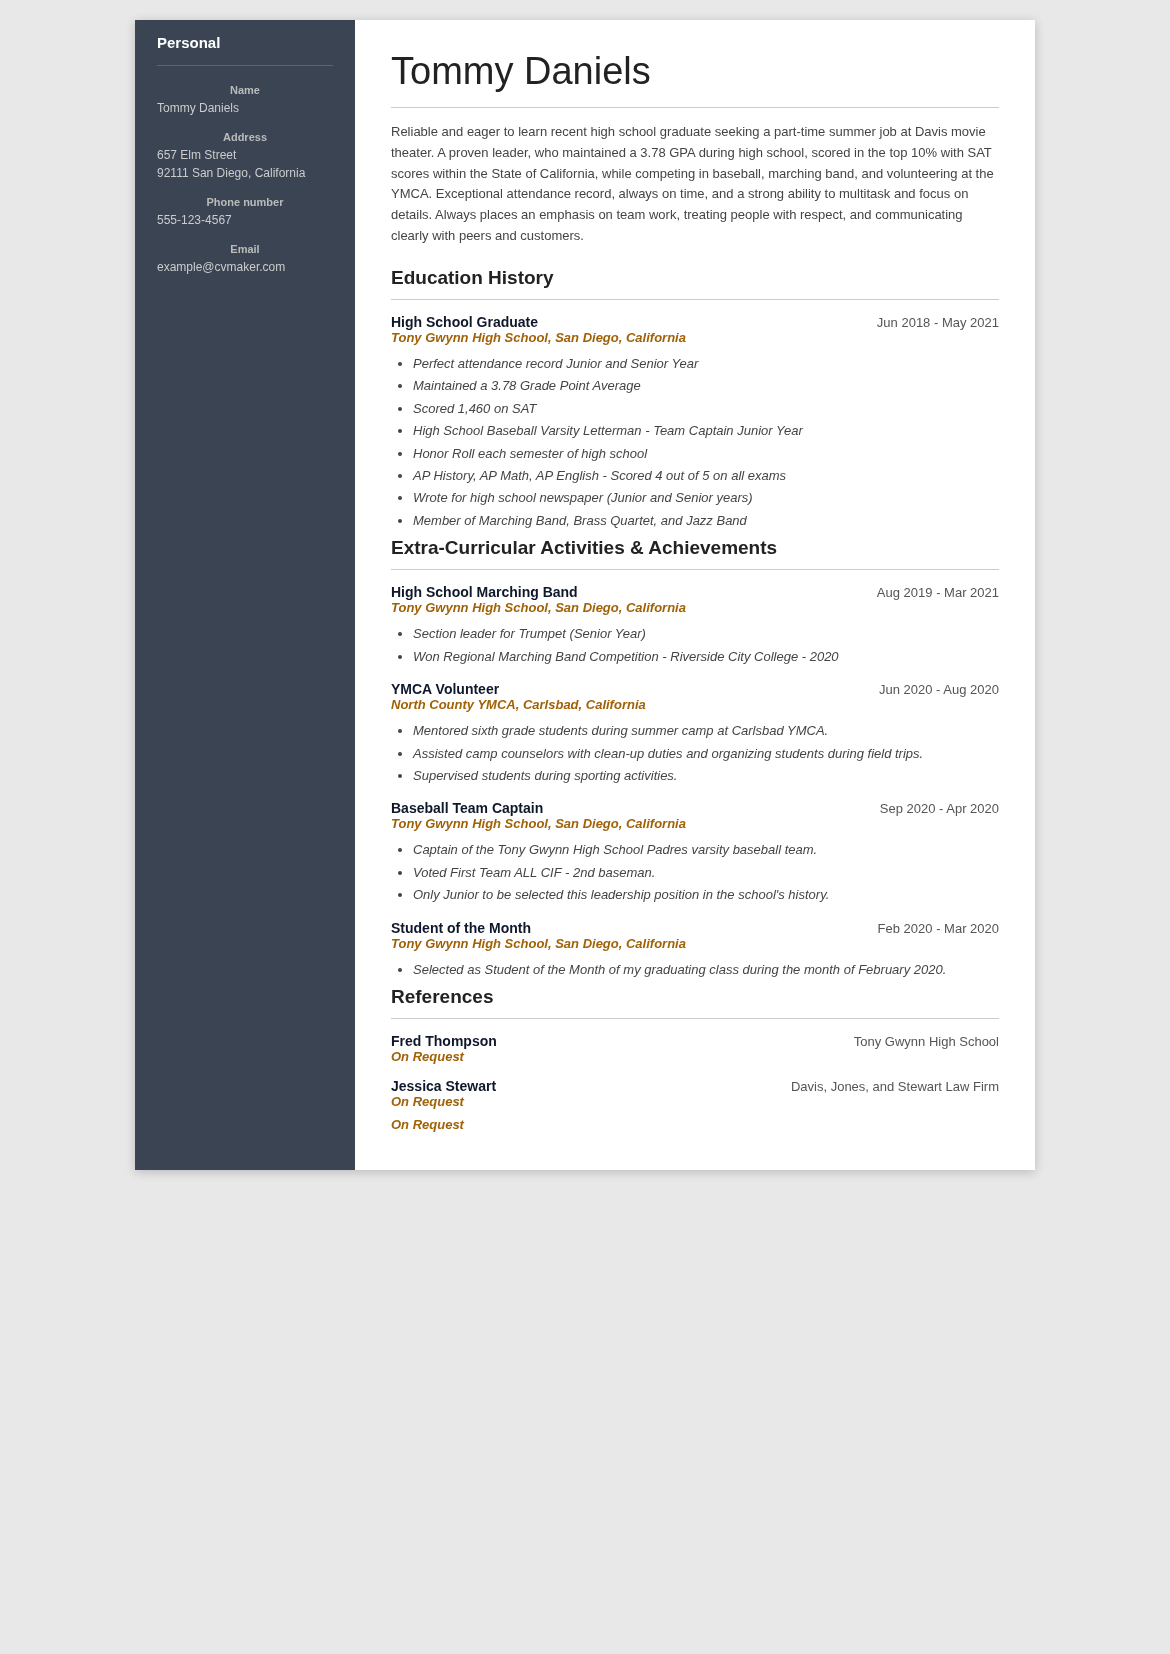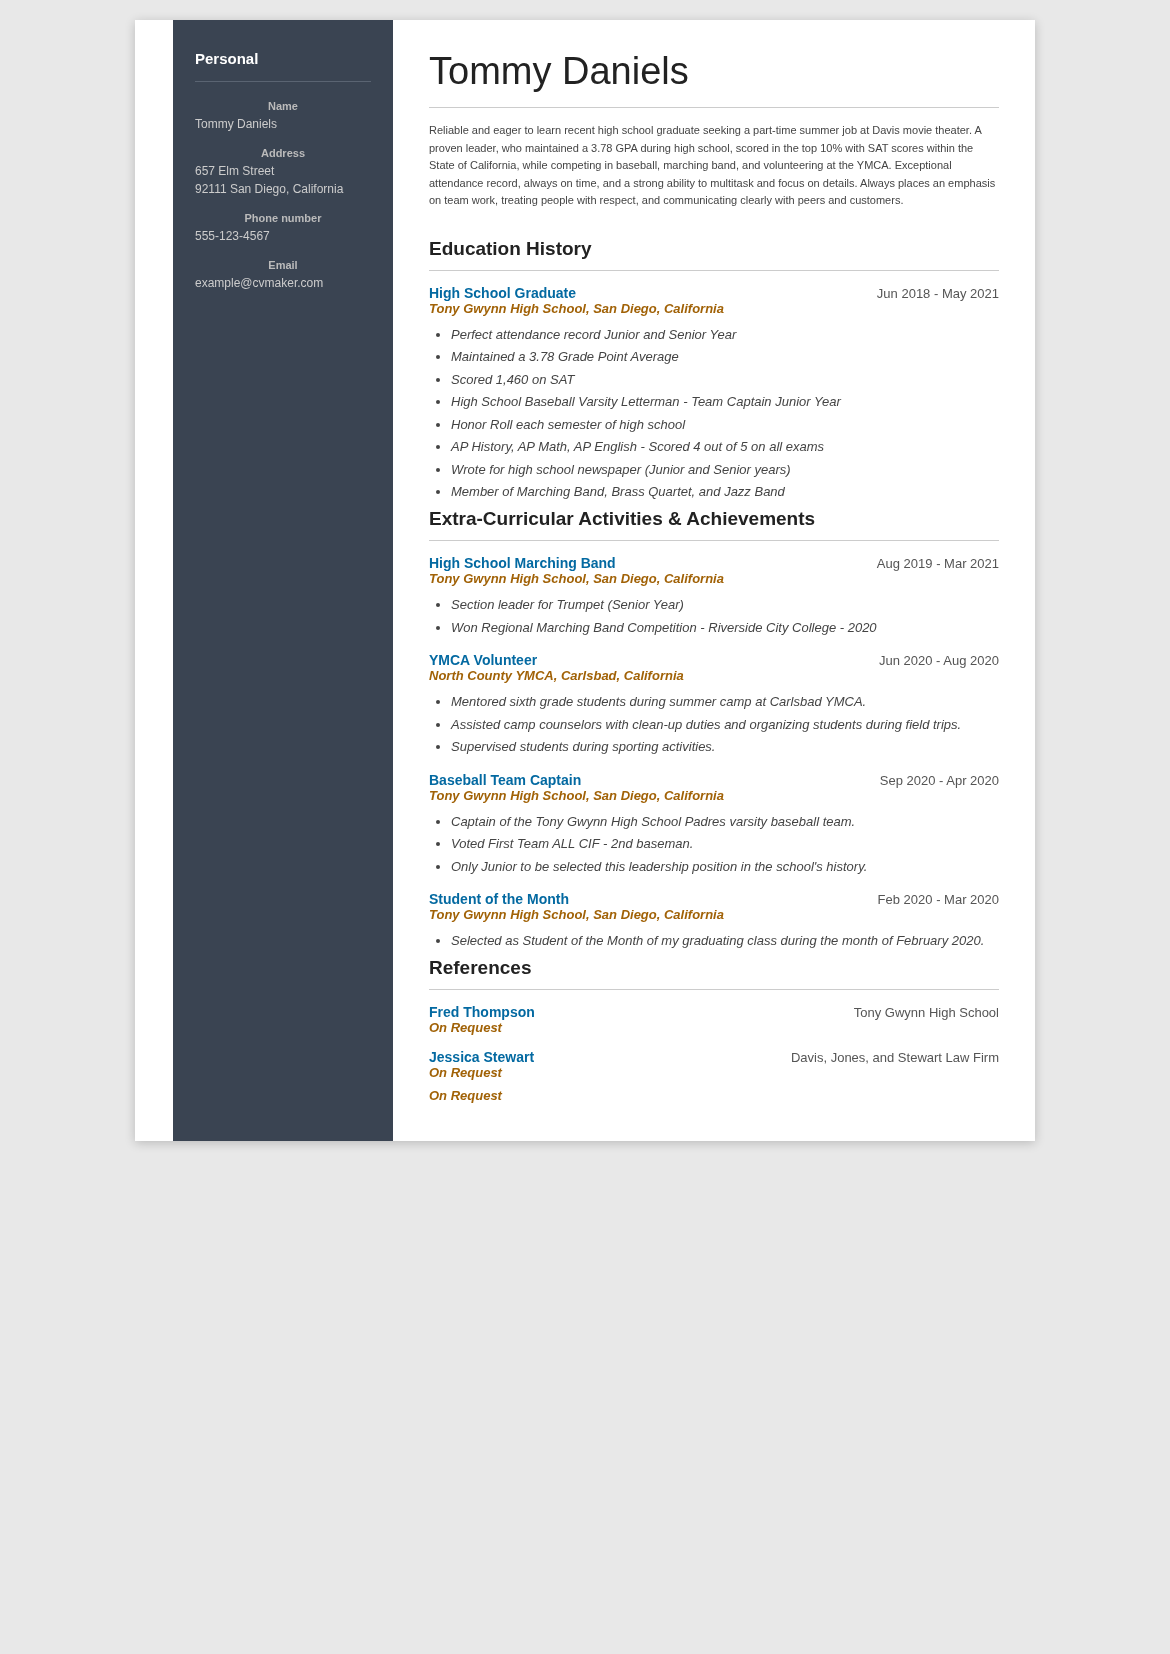--- a/index.html
+++ b/index.html
@@ -17,22 +17,21 @@
       background: white;
       display: flex;
       box-shadow: 0 2px 10px rgba(0,0,0,0.2);
     }
     
     .sidebar {
       width: 220px;
       min-width: 220px;
       background: #3a4452;
       color: #ccc;
-      padding: 30px 22px;
-      margin-left: 38px;
+      padding: 14px 22px;
     }
     .sidebar-section-title {
       color: white;
       font-size: 15px;
       font-weight: bold;
       margin-bottom: 14px;
       font-family: Arial, sans-serif;
     }
     .sidebar hr {
       border: none;
@@ -65,44 +64,44 @@
       color: #222;
       font-family: Arial, sans-serif;
       margin-bottom: 14px;
     }
     .main-divider {
       border: none;
       border-top: 1px solid #ccc;
       margin-bottom: 14px;
     }
     .summary-text {
-      font-size: 11px;
+      font-size: 13px;
       color: #444;
       line-height: 1.6;
       font-family: Arial, sans-serif;
-      margin-bottom: 28px;
+      margin-bottom: 20px;
     }
     .section-heading {
       font-size: 19px;
       font-weight: bold;
       color: #222;
       font-family: Liberation Sans, sans-serif;
       margin-bottom: 10px;
       margin-top: 4px;
     }
     .entry-header {
       display: flex;
       justify-content: space-between;
       align-items: baseline;
       margin-top: 14px;
     }
     .entry-title {
       font-size: 14px;
       font-weight: bold;
-      color: #0369a1;
+      color: #0f172a;
       font-family: Arial, sans-serif;
     }
     .entry-date {
       font-size: 13px;
       color: #555;
       font-family: Arial, sans-serif;
       white-space: nowrap;
       margin-left: 10px;
       text-align: center;
     }

